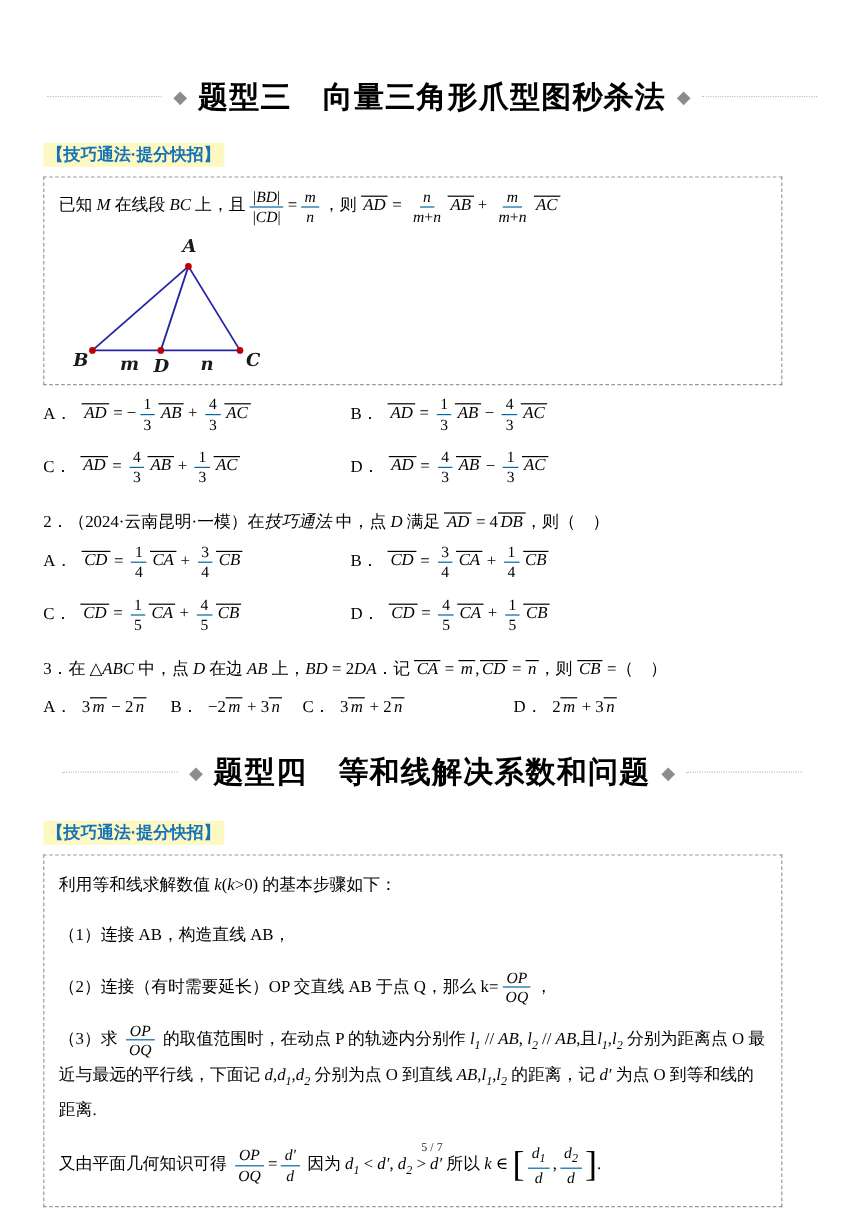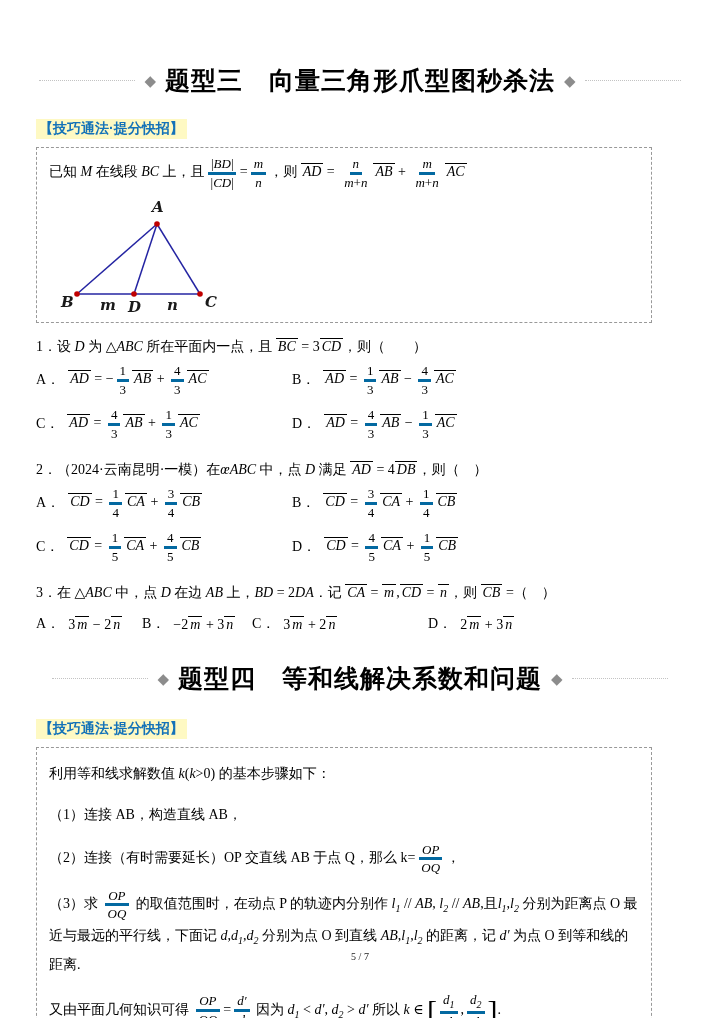--- a/index.html
+++ b/index.html
@@ -35,21 +35,21 @@
   sub.sb{font-size:10px;font-style:italic;}
   .vec{
     position:relative;display:inline-block;font-style:italic;
     padding:2px 2px 0;line-height:1.05;text-align:right;
   }
   .vec::before{content:"";position:absolute;top:0;left:0;width:100%;border-top:1px solid #000;}
   .frac{
     display:inline-flex;flex-direction:column;align-items:center;text-align:center;
     vertical-align:middle;margin:0 3px;line-height:1.2;font-size:13px;
   }
-  .fnum{border-bottom:3px solid #0369a1;padding:0 3px;}
+  .fnum{border-bottom:1px solid #0369a1;padding:0 3px;}
   .fden{padding:0 3px;}
   .big{font-size:30px;line-height:0;vertical-align:middle;font-weight:300;}
   
   .stem{margin-top:15px;}
   .q-opts{display:grid;grid-template-columns:256px auto;margin-top:2px;}
   .q-opts .opt{display:flex;align-items:center;gap:8px;min-height:44px;}
   .q3opts{display:flex;margin-top:10px;align-items:center;}
   .q3opts .opt{display:flex;align-items:center;gap:8px;min-height:24px;}
   .q3opts .opt:nth-child(1){width:106px;}
   .q3opts .opt:nth-child(2){width:110px;}
@@ -108,21 +108,20 @@
       <text x="97" y="18">A</text>
       <text x="6" y="113">B</text>
       <text x="150" y="113">C</text>
       <text x="73" y="118">D</text>
       <text x="45" y="116">m</text>
       <text x="112" y="116">n</text>
     </svg>
   </div>
 
   
-  <div class="stem math">1．设 <span class="mi">D</span> 为 △<span class="mi">ABC</span> 所在平面内一点，且 <span class="vec">BC</span> = 3<span class="vec">CD</span>，则（　　）</div>
   <div class="q-opts">
     <div class="opt math">
       <span class="opt-label">A．</span>
       <span><span class="vec">AD</span> = −<span class="frac">
             <span class="fnum">1</span>
             <span class="fden">3</span>
           </span><span class="vec">AB</span> + <span class="frac">
             <span class="fnum">4</span>
             <span class="fden">3</span>
           </span><span class="vec">AC</span></span>
@@ -153,21 +152,21 @@
             <span class="fnum">4</span>
             <span class="fden">3</span>
           </span><span class="vec">AB</span> − <span class="frac">
             <span class="fnum">1</span>
             <span class="fden">3</span>
           </span><span class="vec">AC</span></span>
     </div>
   </div>
 
   
-  <div class="stem math">2．（2024·云南昆明·一模）在<span class="mi">œABC</span> 中，点 <span class="mi">D</span> 满足 <span class="vec">AD</span> = 4<span class="vec">DB</span>，则（　）</div>
+  <div class="stem math">2．（2024·云南昆明·一模）在<span class="mi">技巧通法</span> 中，点 <span class="mi">D</span> 满足 <span class="vec">AD</span> = 4<span class="vec">DB</span>，则（　）</div>
   <div class="q-opts">
     <div class="opt math">
       <span class="opt-label">A．</span>
       <span><span class="vec">CD</span> = <span class="frac">
             <span class="fnum">1</span>
             <span class="fden">4</span>
           </span><span class="vec">CA</span> + <span class="frac">
             <span class="fnum">3</span>
             <span class="fden">4</span>
           </span><span class="vec">CB</span></span>

